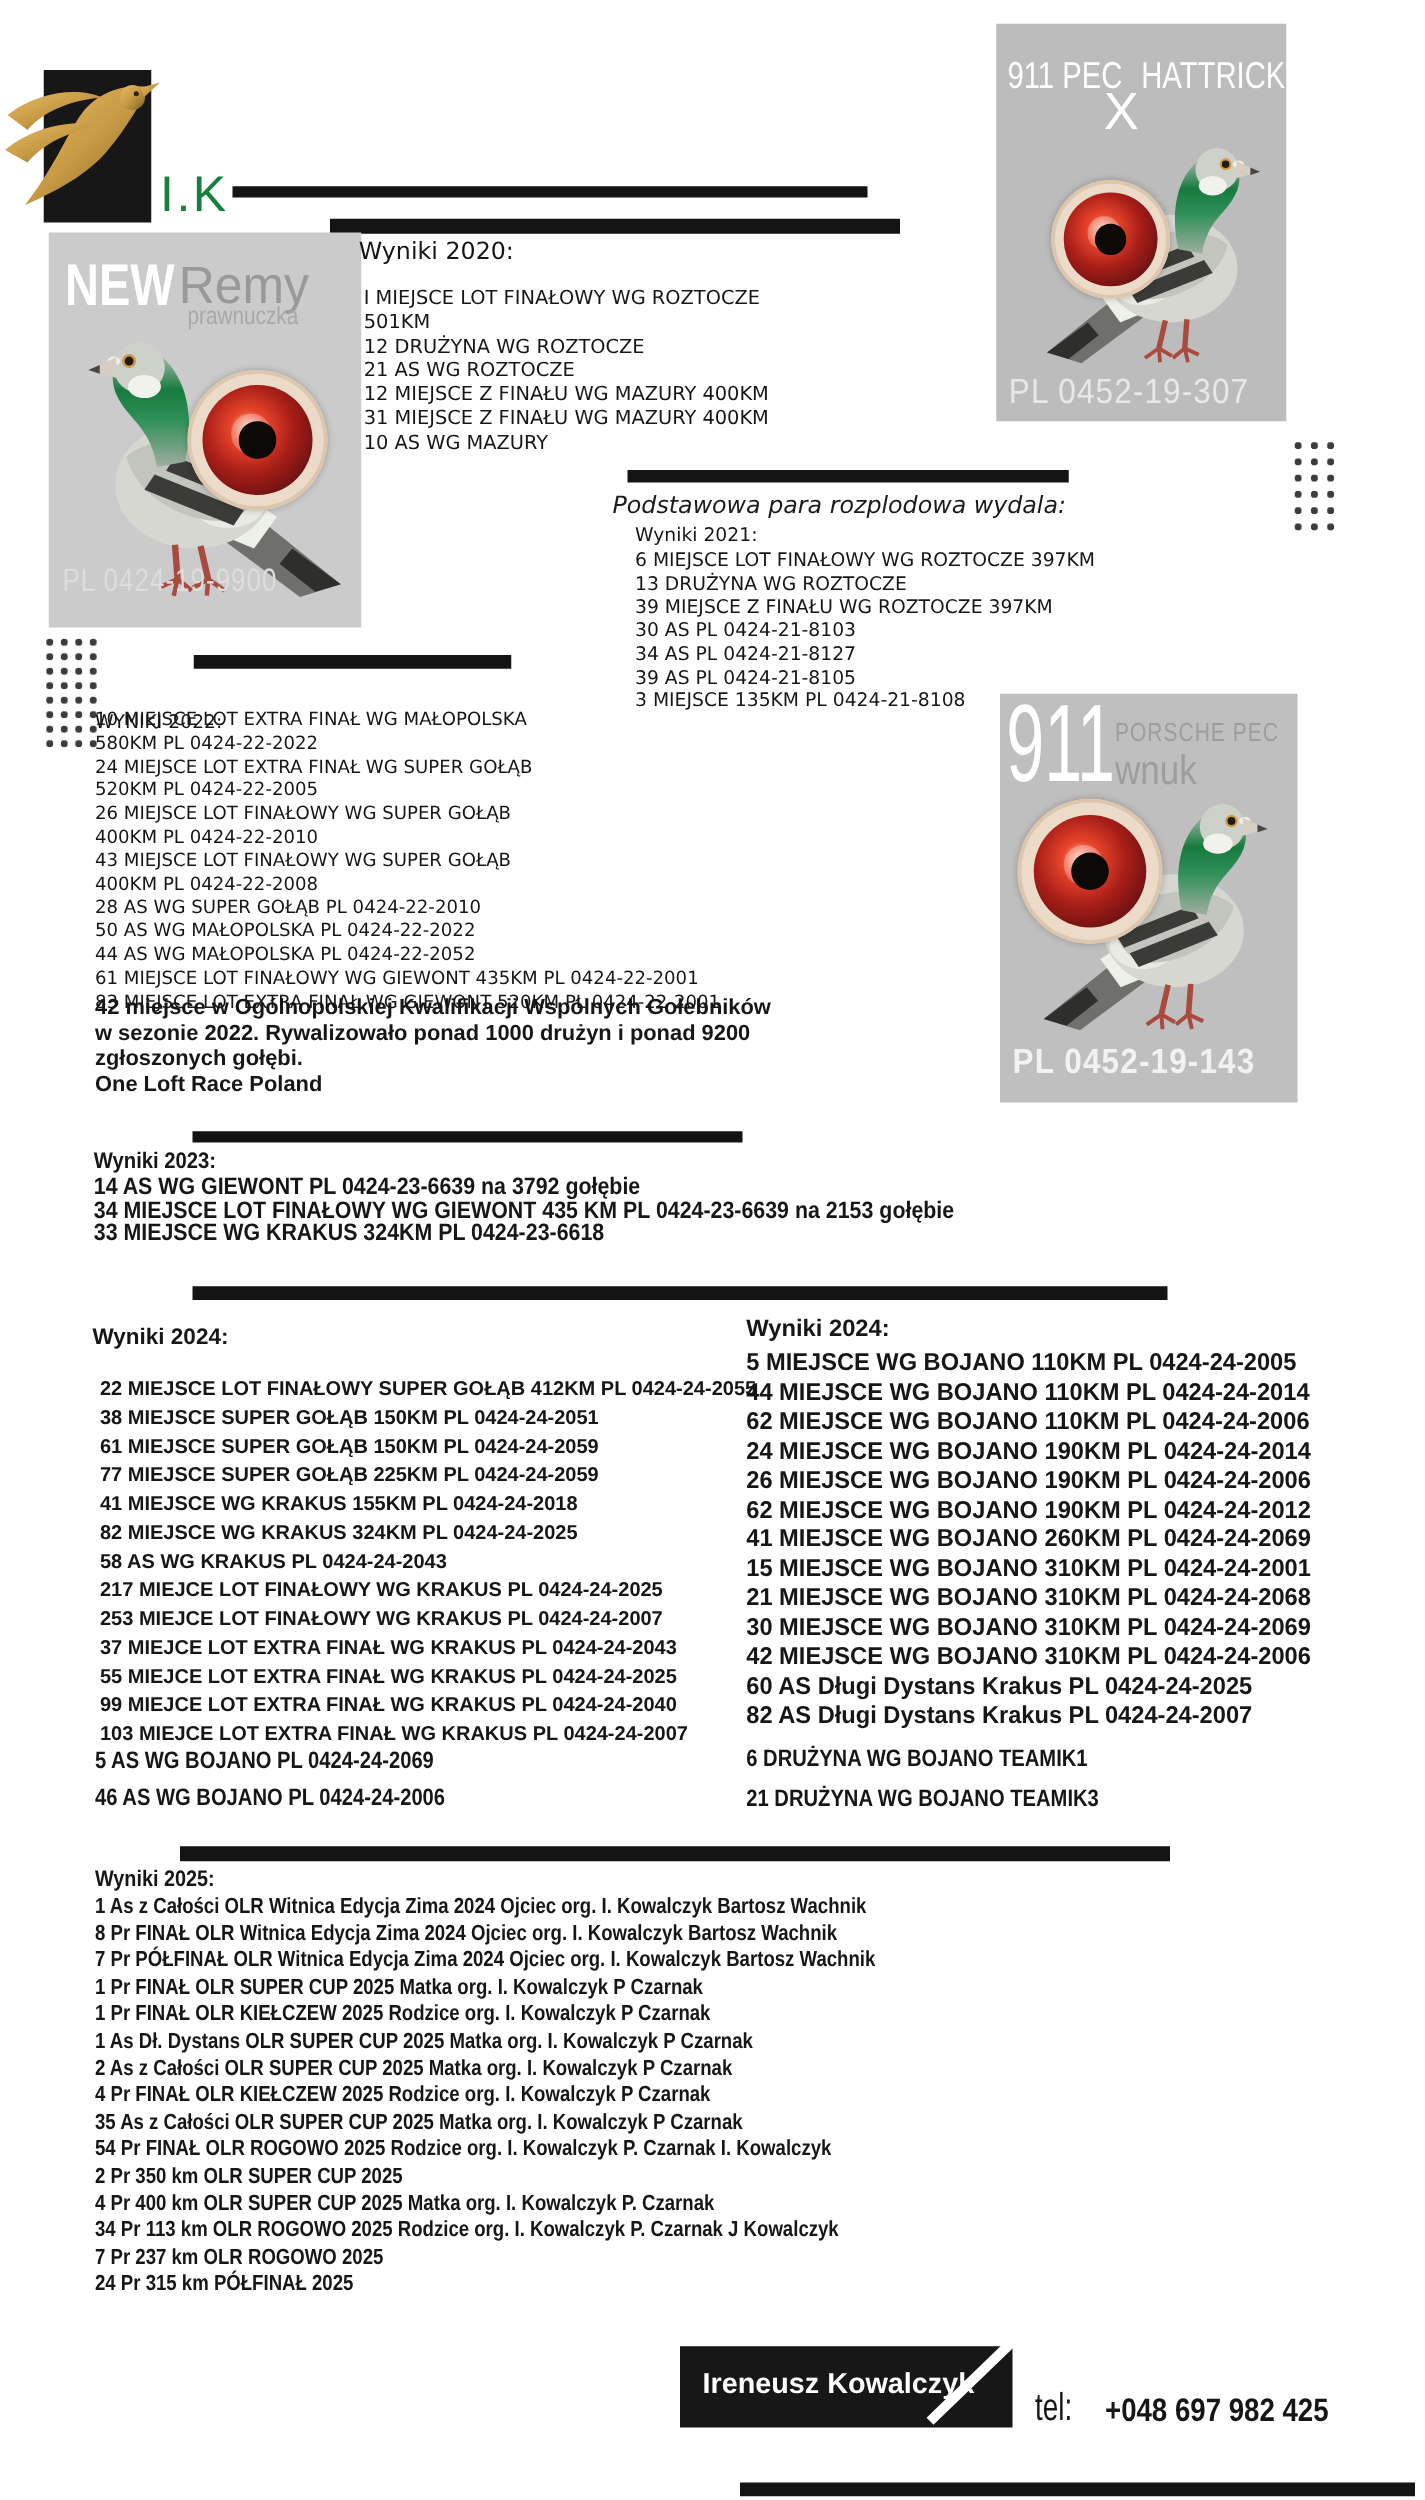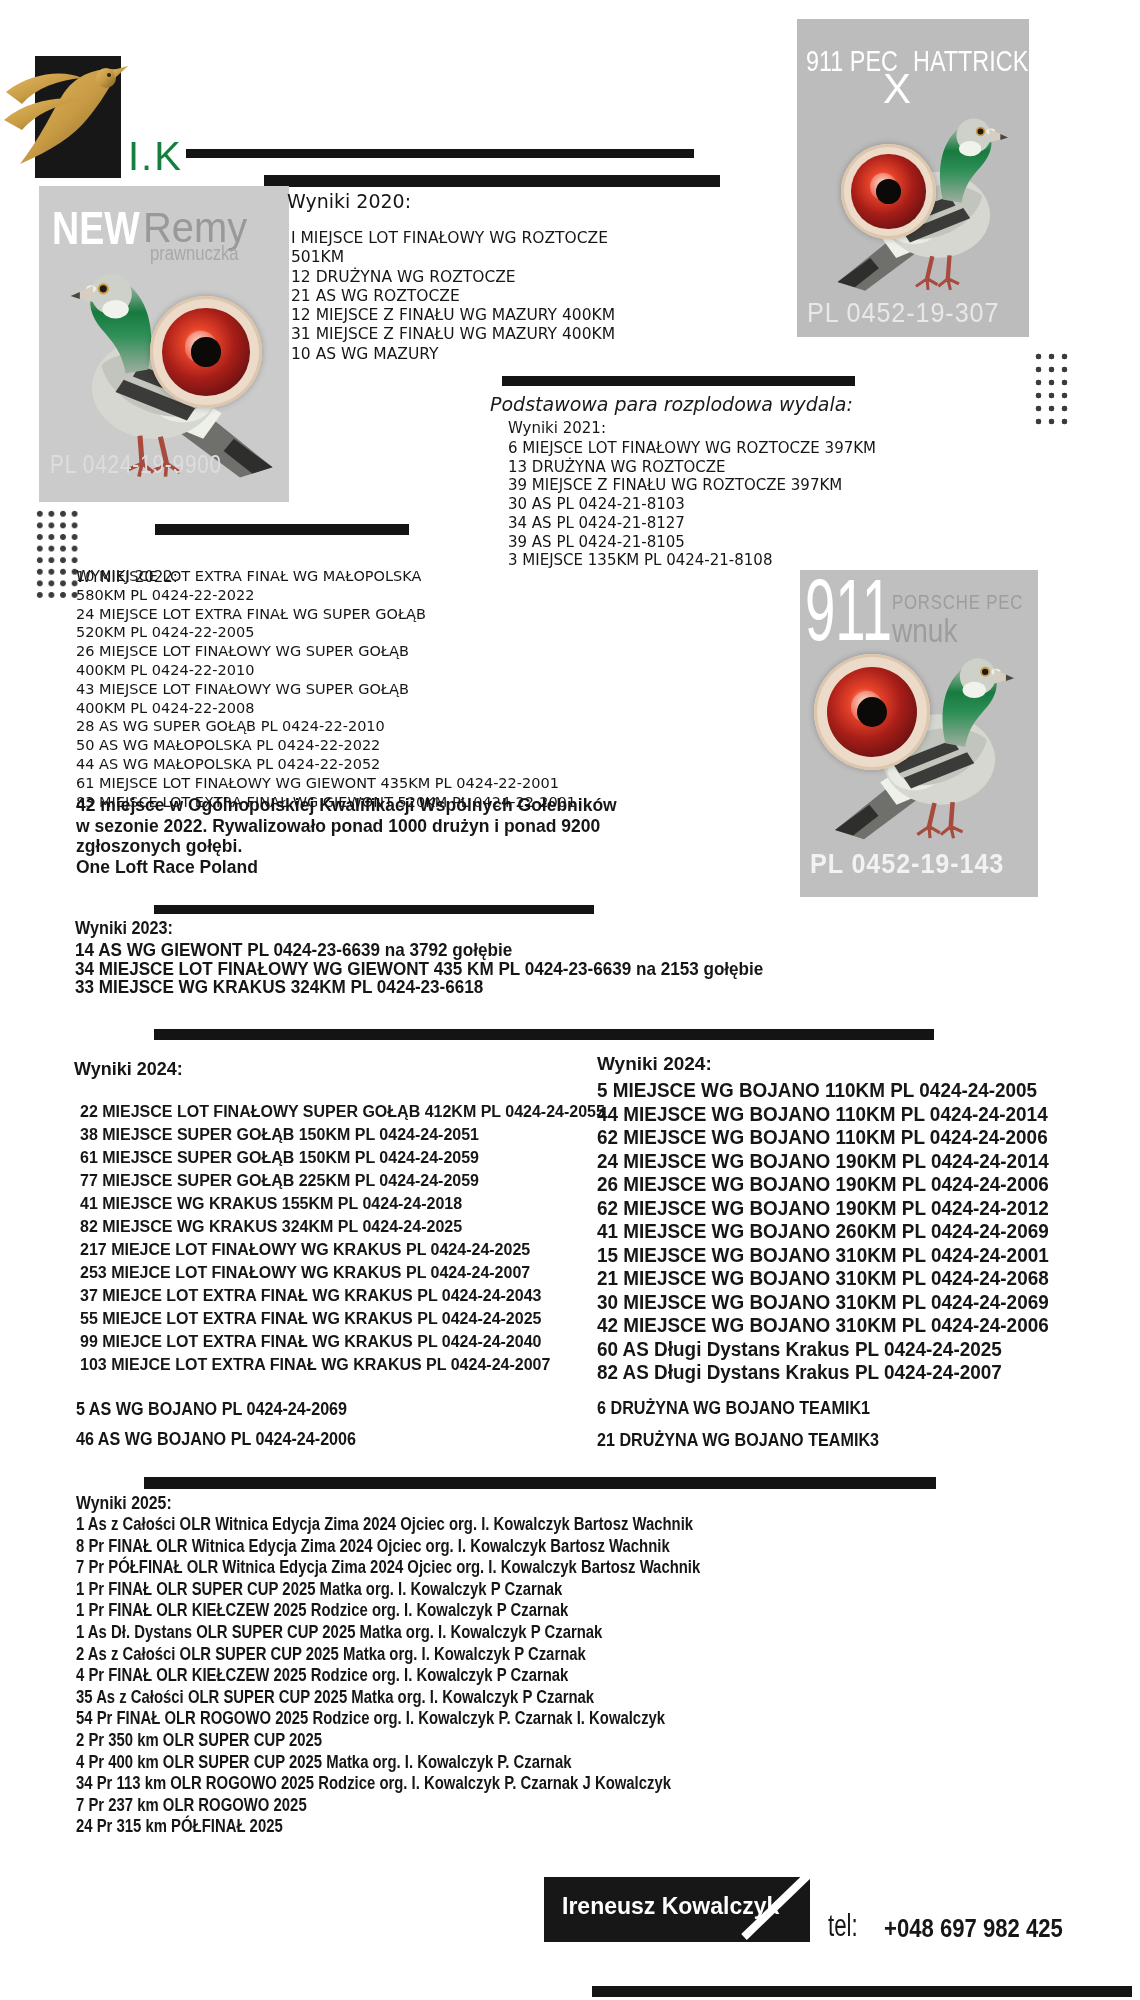--- a/index.html
+++ b/index.html
@@ -152,21 +152,21 @@
       <div class="ln">61 MIEJSCE LOT FINAŁOWY WG GIEWONT 435KM PL 0424-22-2001</div>
       <div class="ln">83 MIEJSCE LOT EXTRA FINAŁ WG GIEWONT 520KM PL 0424-22-2001</div>
     </div>
   <div class="abs lsb" style="left:76px;top:795px;font-size:17.5px;line-height:20.6px;">
       <div class="ln">42 miejsce w Ogólnopolskiej Kwalifikacji Wspólnych Gołebników</div>
       <div class="ln">w sezonie 2022. Rywalizowało ponad 1000 drużyn i ponad 9200</div>
       <div class="ln">zgłoszonych gołębi.</div>
       <div class="ln">One Loft Race Poland</div>
     </div>
 
-  <div class="card" style="left:800px;top:570px;width:238px;height:327px;background:#bfbfbf;">
+  <div class="card" style="left:800px;top:555px;width:238px;height:327px;background:#bfbfbf;">
     <div class="abs" style="left:5px;top:0px;font-size:88px;line-height:80px;color:#ffffff;transform:scaleX(0.62);transform-origin:left top;">911</div>
     <div class="abs" style="left:92px;top:20px;font-size:21px;color:#9d9d9d;letter-spacing:1px;transform:scaleX(0.8);transform-origin:left top;white-space:nowrap;">PORSCHE PEC</div>
     <div class="abs" style="left:92px;top:42px;font-size:33px;color:#9d9d9d;transform:scaleX(0.85);transform-origin:left top;">wnuk</div>
     <div class="abs" style="left:26px;top:62px;width:208px;height:228px;">
       <svg width="208" height="228" viewBox="0 0 230 250">
           <use href="#pigeon"></use>
         </svg>
     </div>
     <div class="bigeye" style="left:14px;top:84px;width:116px;height:116px;"></div>
     <div class="ring" style="left:10px;top:278px;font-size:28px;font-weight:700;color:#f2f2f2;transform:scaleX(0.9);transform-origin:left top;">PL 0452-19-143</div>
@@ -182,20 +182,21 @@
 
   <div class="hline" style="left:154px;top:1029px;width:780px;height:11px;"></div>
   <div class="abs lsb" style="left:74px;top:1059px;font-size:18px;">Wyniki 2024:</div>
   <div class="abs lsb" style="left:80px;top:1084px;font-size:16px;line-height:23px;margin-top:16px;">
       <div class="ln">22 MIEJSCE LOT FINAŁOWY SUPER GOŁĄB 412KM PL 0424-24-2055</div>
       <div class="ln">38 MIEJSCE SUPER GOŁĄB 150KM PL 0424-24-2051</div>
       <div class="ln">61 MIEJSCE SUPER GOŁĄB 150KM PL 0424-24-2059</div>
       <div class="ln">77 MIEJSCE SUPER GOŁĄB 225KM PL 0424-24-2059</div>
       <div class="ln">41 MIEJSCE WG KRAKUS 155KM PL 0424-24-2018</div>
       <div class="ln">82 MIEJSCE WG KRAKUS 324KM PL 0424-24-2025</div>
+      <div class="ln">58 AS WG KRAKUS PL 0424-24-2043</div>
       <div class="ln">217 MIEJCE LOT FINAŁOWY WG KRAKUS PL 0424-24-2025</div>
       <div class="ln">253 MIEJCE LOT FINAŁOWY WG KRAKUS PL 0424-24-2007</div>
       <div class="ln">37 MIEJCE LOT EXTRA FINAŁ WG KRAKUS PL 0424-24-2043</div>
       <div class="ln">55 MIEJCE LOT EXTRA FINAŁ WG KRAKUS PL 0424-24-2025</div>
       <div class="ln">99 MIEJCE LOT EXTRA FINAŁ WG KRAKUS PL 0424-24-2040</div>
       <div class="ln">103 MIEJCE LOT EXTRA FINAŁ WG KRAKUS PL 0424-24-2007</div>
     </div>
   <div class="abs lsb" style="left:597px;top:1053px;font-size:19px;">Wyniki 2024:</div>
   <div class="abs lsb" style="left:597px;top:1079px;font-size:19.5px;line-height:23.5px;transform:scaleX(0.97);transform-origin:left top;">
       <div class="ln">5 MIEJSCE WG BOJANO 110KM PL 0424-24-2005</div>

